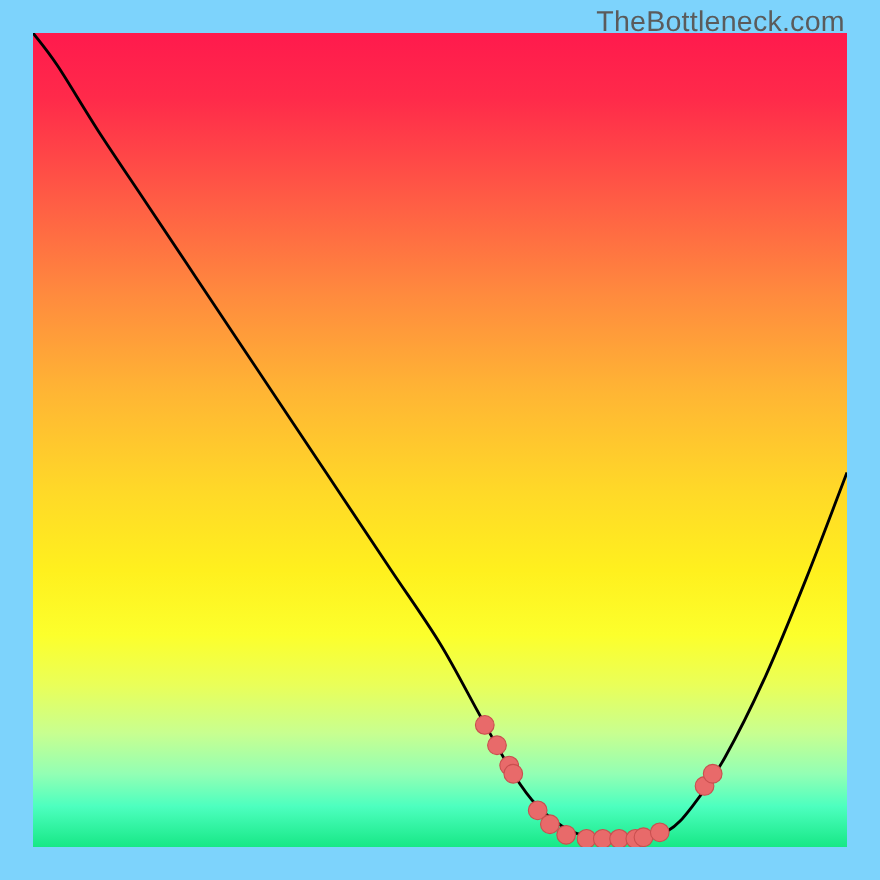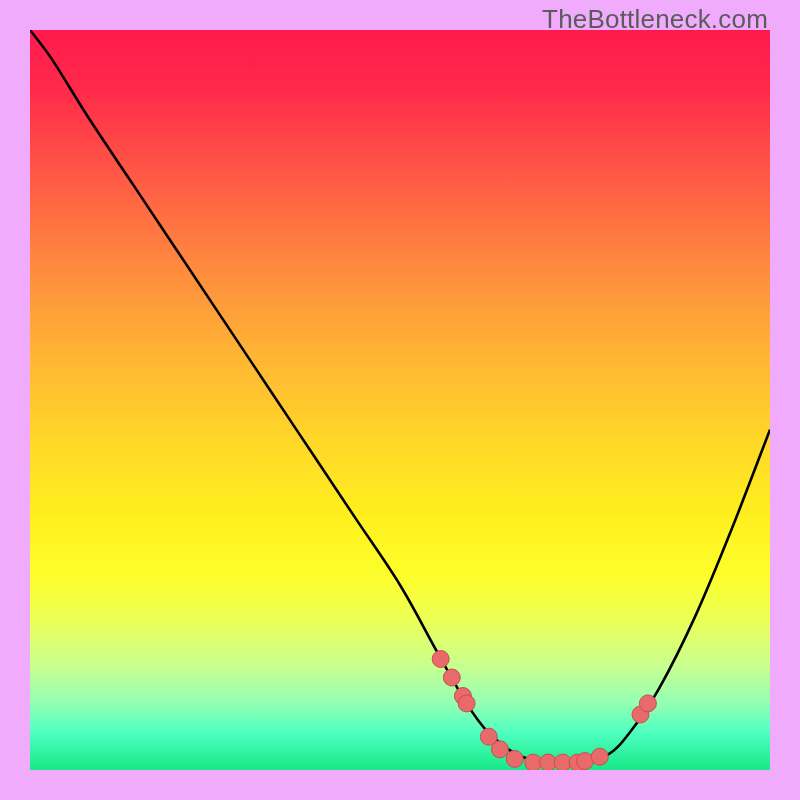--- a/index.html
+++ b/index.html
@@ -10,21 +10,21 @@
     background: #000;
     overflow: hidden;
     font-family: Arial, Helvetica, sans-serif;
   }
   .frame {
     position: absolute;
     top: 0;
     left: 0;
     width: 800px;
     height: 800px;
-    background: #f0abfc;
+    background: #7dd3fc;
   }
   .plot-area {
     position: absolute;
     left: 30px;
     top: 30px;
     width: 740px;
     height: 740px;
     overflow: hidden;
   }
   .gradient {

